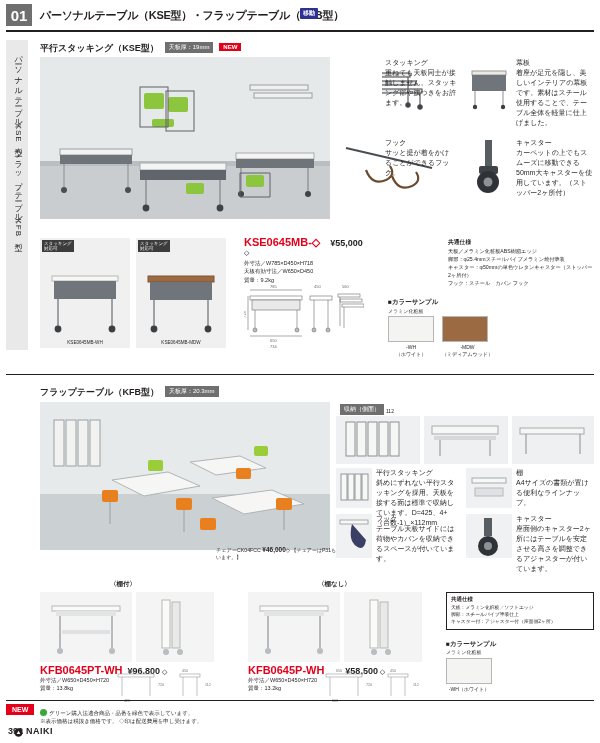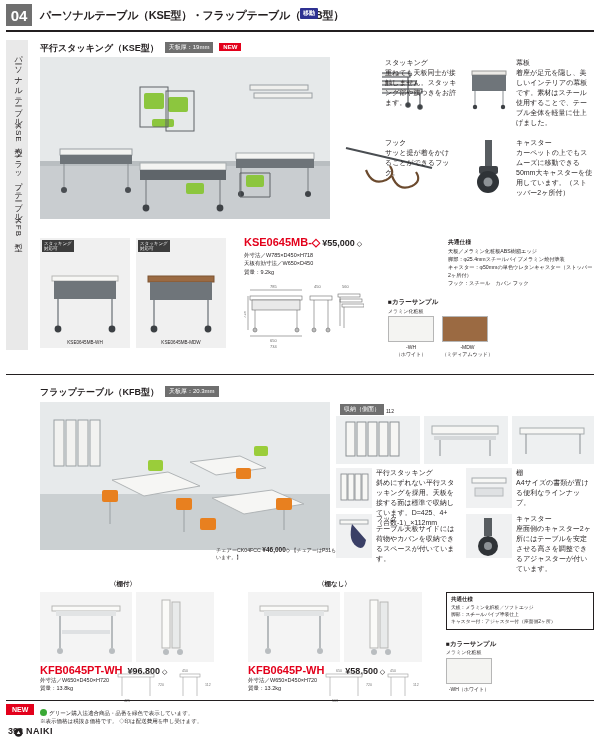--- a/index.html
+++ b/index.html
@@ -104,21 +104,21 @@
   .legendbox .b { font-size:4.8px; line-height:1.5; }
 
   .diamond { font-size:7px; }
 </style>
 </head>
 <body>
 
 <div class="page">
 
   <div class="hdr">
-    <div class="hdr-num">04</div>
+    <div class="hdr-num">01</div>
     <div class="hdr-title">パーソナルテーブル（KSE型）・フラップテーブル（KFB型）</div>
     <div class="hdr-badge">移動</div>
     <div class="hdr-rule"></div>
   </div>
 
   <div class="vtab">
     <span>パーソナルテーブル（KSE型）・フラップテーブル（KFB型）</span>
   </div>
 
   <div class="sec1-title-row">
@@ -276,21 +276,21 @@
       <circle cx="18" cy="91" r="3.4" fill="#3c4044"></circle>
       <circle cx="72" cy="91" r="3.4" fill="#3c4044"></circle>
     </svg>
     <div class="tinytag" style="position:absolute; left:2px; top:2px; white-space:pre-line;">スタッキング
 対応可</div>
     <div class="gcap" style="left:0; bottom:3px;">KSE0645MB-MDW</div>
   </div>
 
   <div class="prodbox" style="left:244px; top:236px; width:120px;">
     <span class="sku">KSE0645MB-</span><span class="sku">◇</span>
-    <span class="price" style="margin-left:0;">¥55,000</span>
+    <span class="price" style="margin-left:8px;">¥55,000</span>
     <span class="diamond">◇</span>
     <div class="spec" style="margin-top:2px;">外寸法／W785×D450×H718</div>
     <div class="spec">天板有効寸法／W650×D450</div>
     <div class="spec">質量：9.2kg</div>
   </div>
 
   <div style="position:absolute; left:244px; top:280px; width:120px; height:72px;">
     <svg width="120" height="72" viewBox="0 0 120 72">
       <g stroke="#6b6b6b" stroke-width="0.6" fill="none" font-size="4" font-family="Liberation Sans">
 

